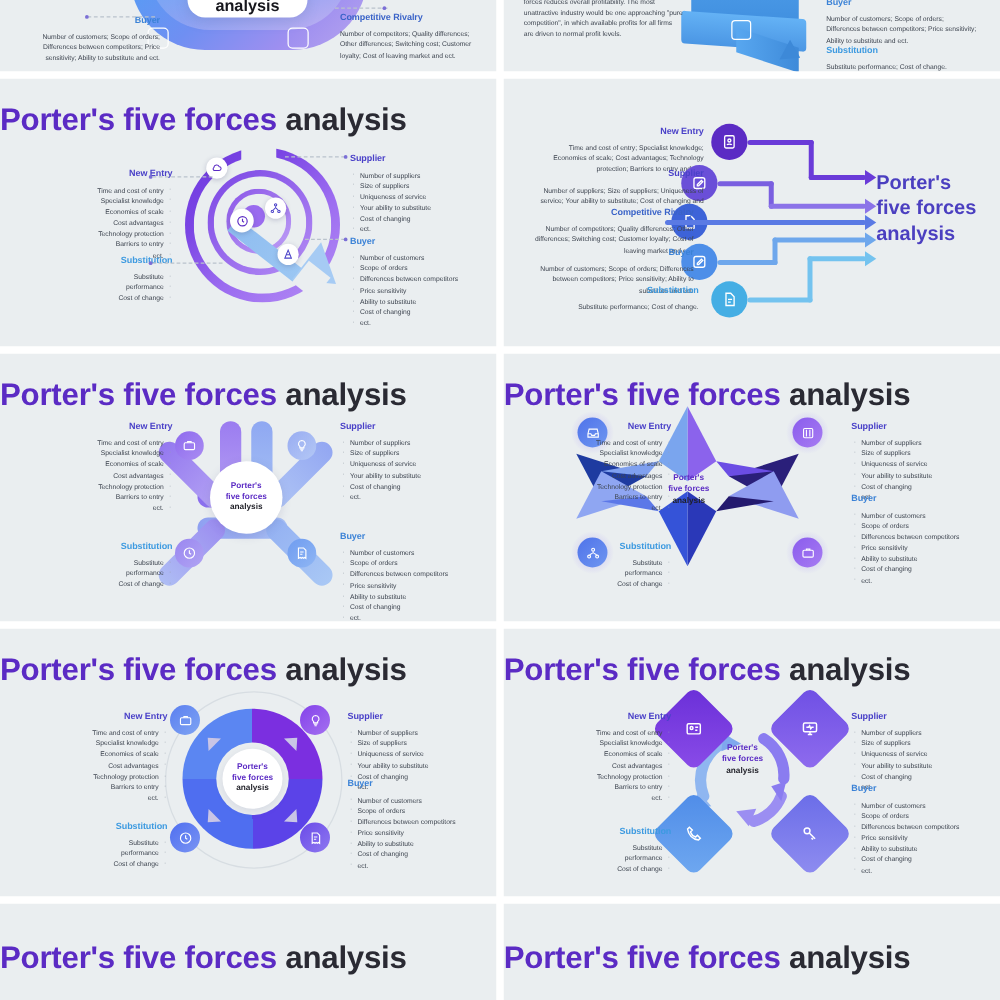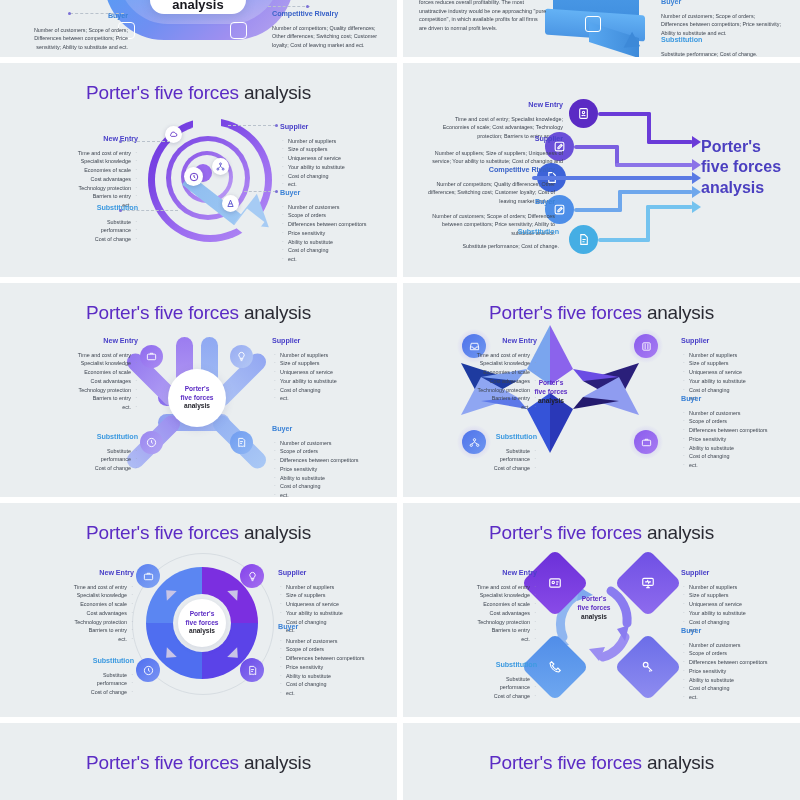--- a/index.html
+++ b/index.html
@@ -3,21 +3,21 @@
 <meta charset="utf-8">
 <style>
   html,body{margin:0;padding:0;background:#ffffff;}
   body{width:800px;height:800px;overflow:hidden;font-family:"Liberation Sans",sans-serif;}
   .grid{width:800px;height:800px;display:grid;grid-template-columns:397px 397px;grid-template-rows:
       57px 214px 214px 214px 101px;
       gap:6px 6px;background:#ffffff;box-sizing:border-box;}
   .panel{background:#eaeef0;position:relative;overflow:hidden;}
 
   
-  .slide-title{position:absolute;left:0;right:0;text-align:center;font-size:19px;font-weight:normal;letter-spacing:-.2px;white-space:nowrap;}
+  .slide-title{position:absolute;left:0;right:0;text-align:left;font-size:25px;font-weight:bold;letter-spacing:-.2px;white-space:nowrap;}
   .t-purple{color:#5b2bc4;}
   .t-dark{color:#2a2a33;}
   .r2 .slide-title,.r3 .slide-title,.r4 .slide-title{top:19px;}
   .r5 .slide-title{top:29px;}
 
   
   .side{position:absolute;font-size:5.4px;line-height:1.62;color:#3e4550;}
   .side.left{text-align:right;}
   .side.right{text-align:left;}
   .side h4{margin:0 0 4px 0;font-size:7.2px;font-weight:bold;letter-spacing:-.05px;}

